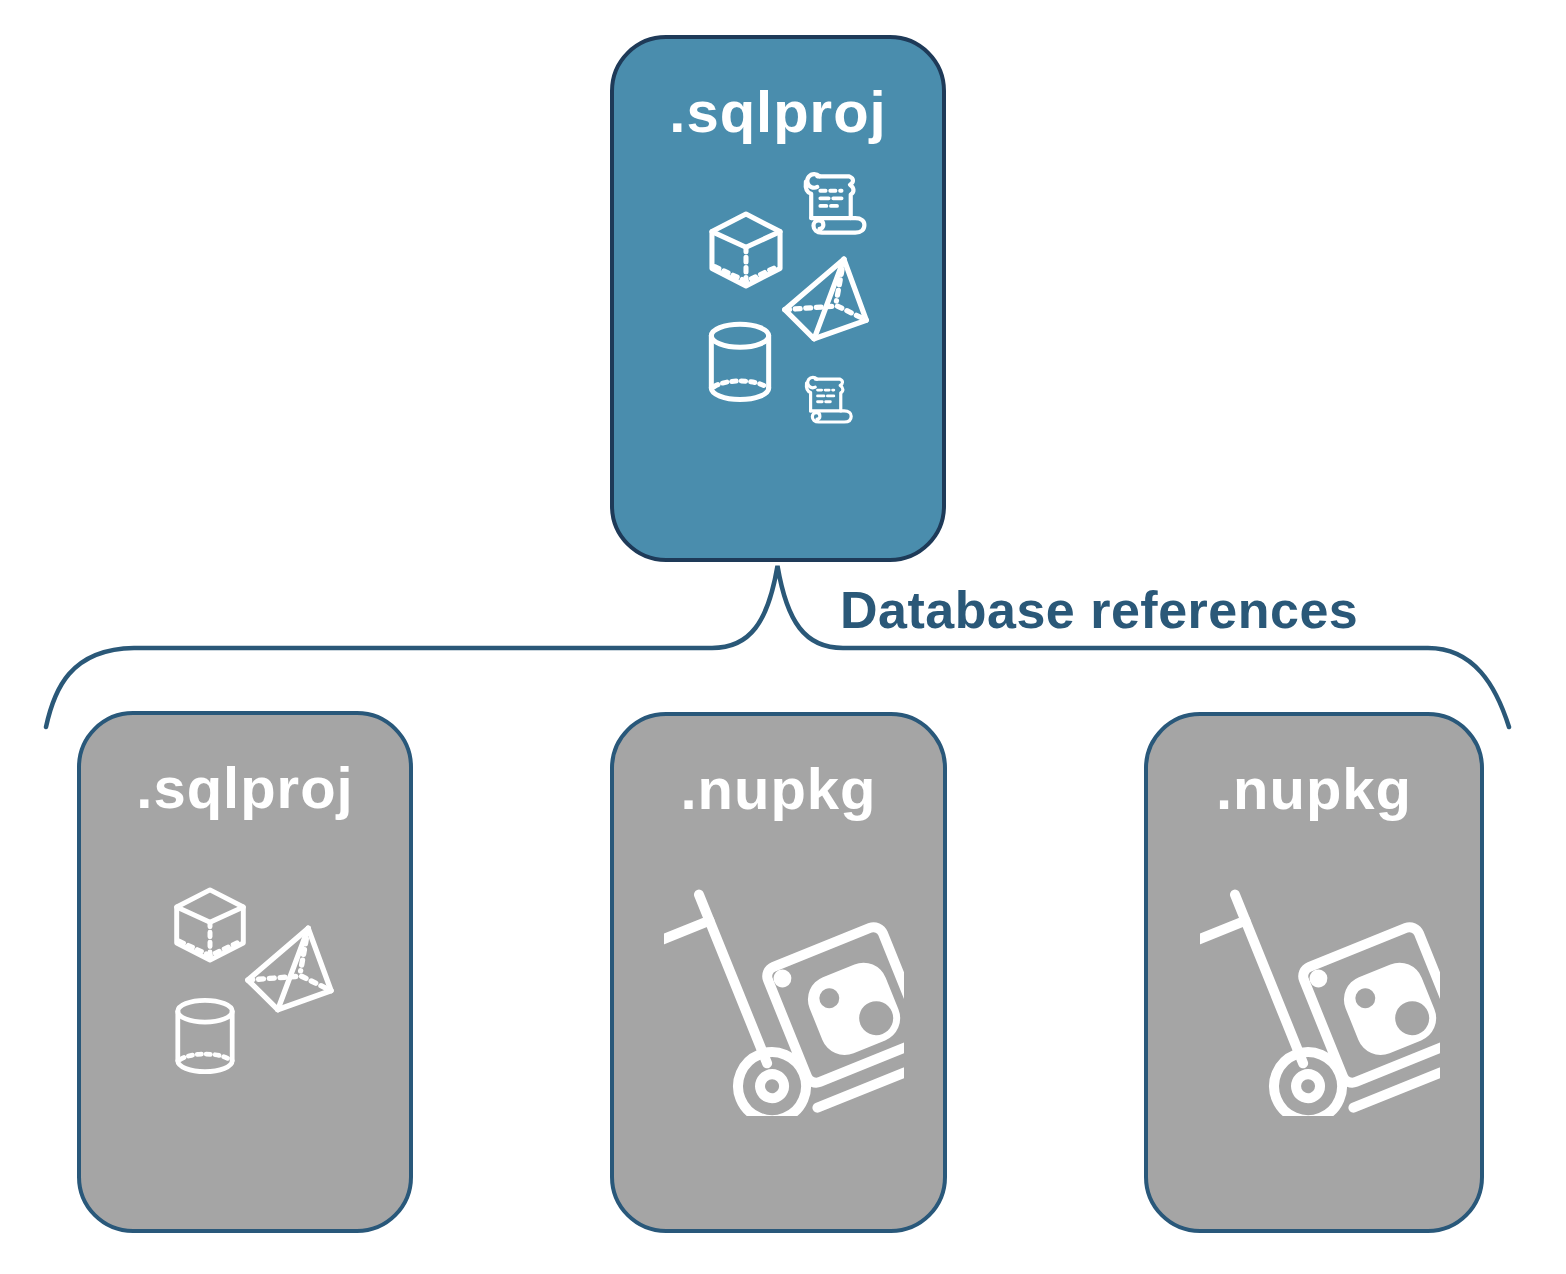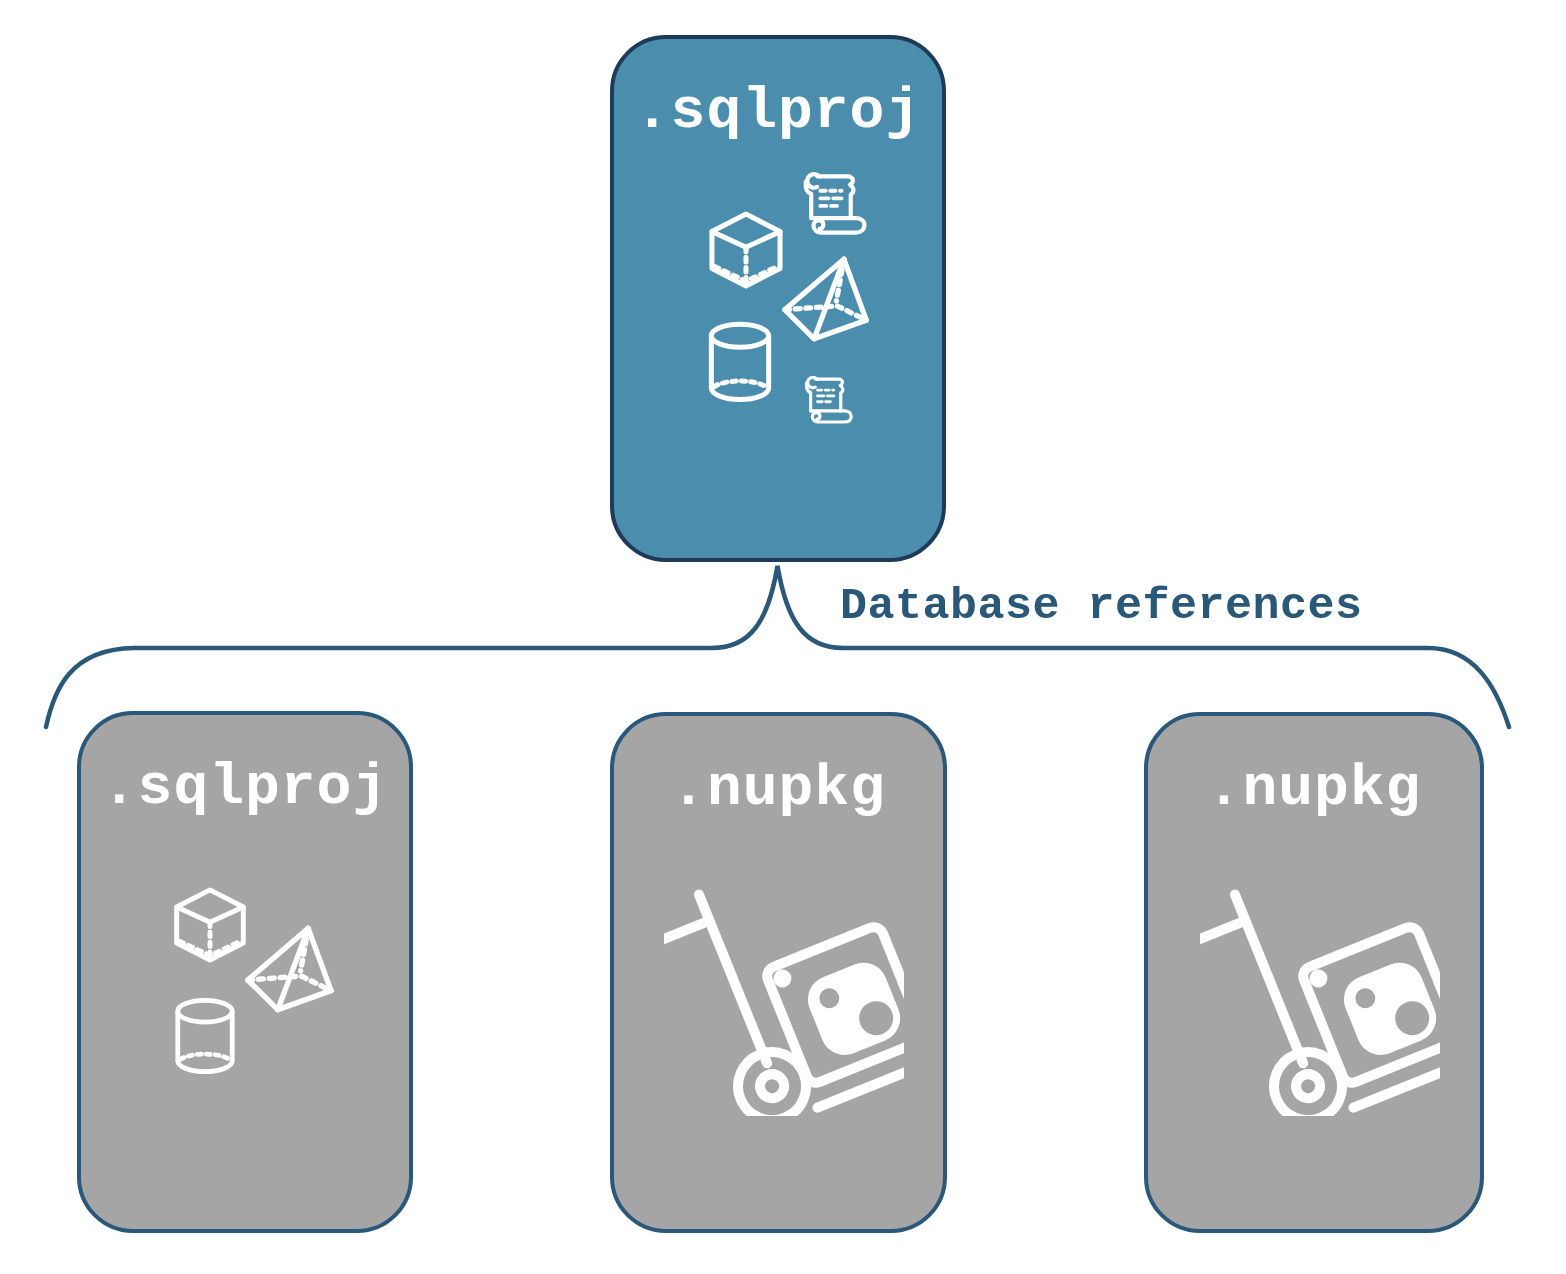--- a/index.html
+++ b/index.html
@@ -1,36 +1,36 @@
 <!DOCTYPE html>
 <html style="--background: #ffffff; --accent-fill: #4a8dad; --accent-border: #1e3a58; --gray-fill: #a5a5a5; --gray-border: #29587a; --connector: #2a5878; --label-text: #ffffff; --icon-stroke: #ffffff;"><head>
 <meta charset="utf-8">
 <style>
   html,body { margin:0; padding:0; background:#fff; }
   .canvas {
     position:relative; width:1566px; height:1274px;
     background:var(--background,#ffffff);
-    font-family:Liberation Mono, monospace;
+    font-family:Liberation Sans, sans-serif;
     overflow:hidden;
     border-radius:21px;
   }
   .box {
     position:absolute; box-sizing:border-box;
     border-radius:56px; border:4px solid;
   }
   .box.accent { background:var(--accent-fill,#4a8dad); border-color:var(--accent-border,#1e3a58); }
   .box.gray   { background:var(--gray-fill,#a5a5a5);  border-color:var(--gray-border,#29587a); }
   .box-label {
     display:block; text-align:center; font-weight:bold;
     color:var(--label-text,#ffffff); font-size:58px; line-height:1;
     letter-spacing:1px; margin-top:44px;
   }
   .connector-label {
     position:absolute; left:840px; top:584px;
-    font-size:45px; font-weight:bold; line-height:1;
+    font-size:52px; font-weight:bold; line-height:1;
     color:var(--connector,#2a5878); letter-spacing:0.5px; white-space:nowrap;
   }
   svg.icon { position:absolute; overflow:visible; }
   svg.brace-overlay { position:absolute; left:0; top:0; pointer-events:none; }
   .rot14 { transform:rotate(14deg); }
 </style>
 </head>
 <body>
 
 <div class="canvas">

